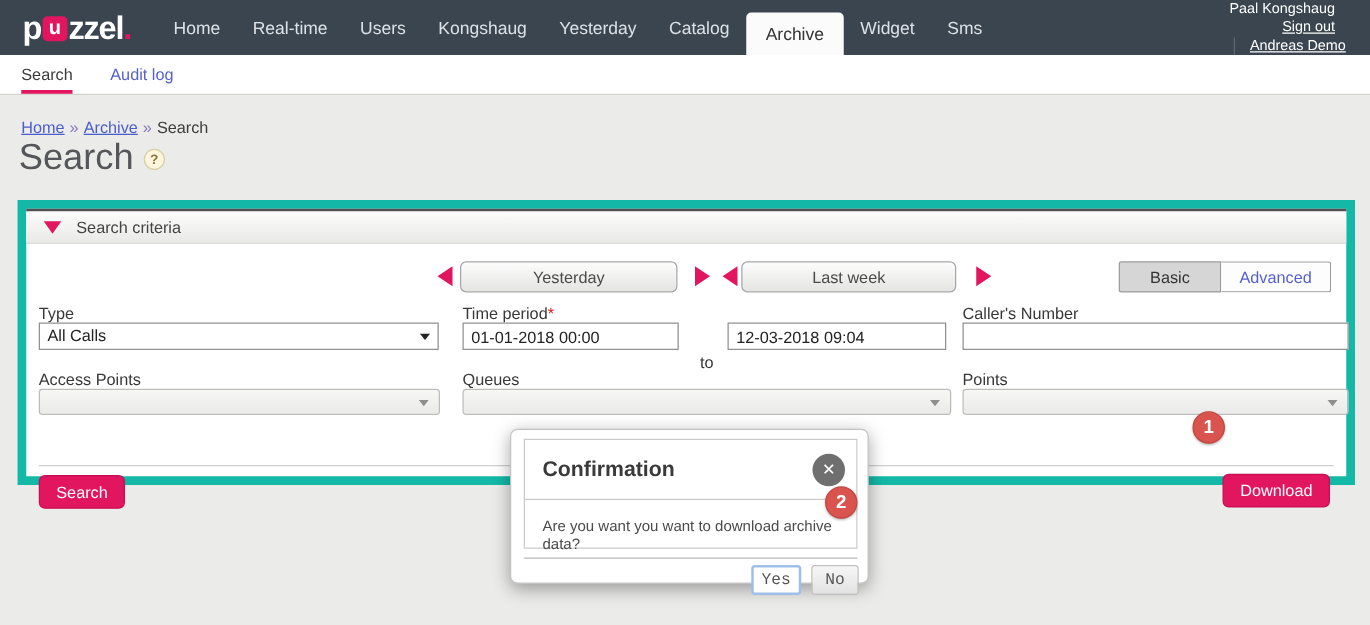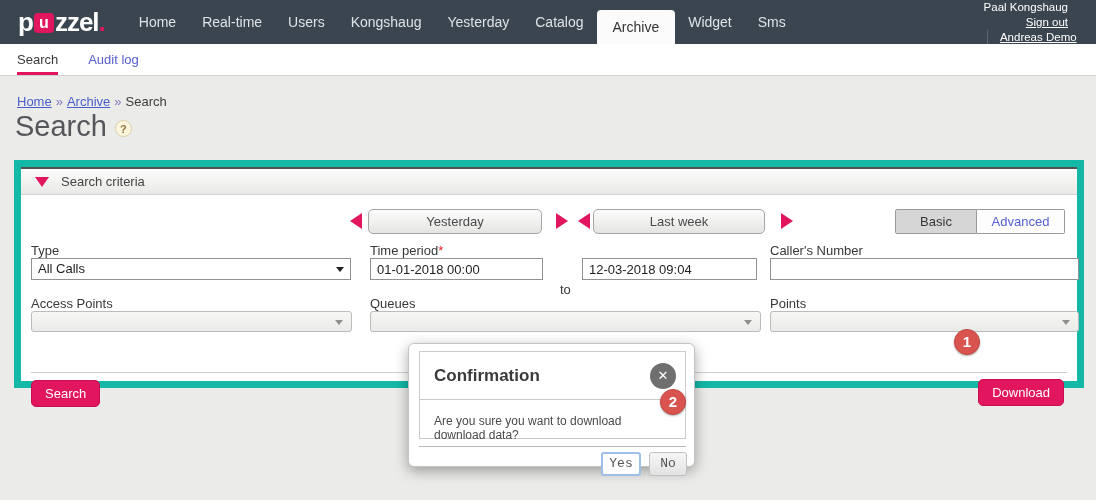--- a/index.html
+++ b/index.html
@@ -270,21 +270,21 @@
   </div>
 
   <div class="annot" style="left:954px; top:329px;">1</div>
 
   <div class="modal">
     <div class="modal-inner">
       <div class="modal-head">
         <span class="modal-title">Confirmation</span>
         <button class="modal-close">✕</button>
       </div>
-      <div class="modal-msg">Are you sure you want to download download data?</div>
+      <div class="modal-msg">Are you want you want to download archive data?</div>
     </div>
     <div class="annot" style="left:251px; top:45px;">2</div>
     <div class="modal-hr"></div>
     <button class="modal-btn yes">Yes</button>
     <button class="modal-btn no">No</button>
   </div>
 
 </div>
 
 </body></html>

